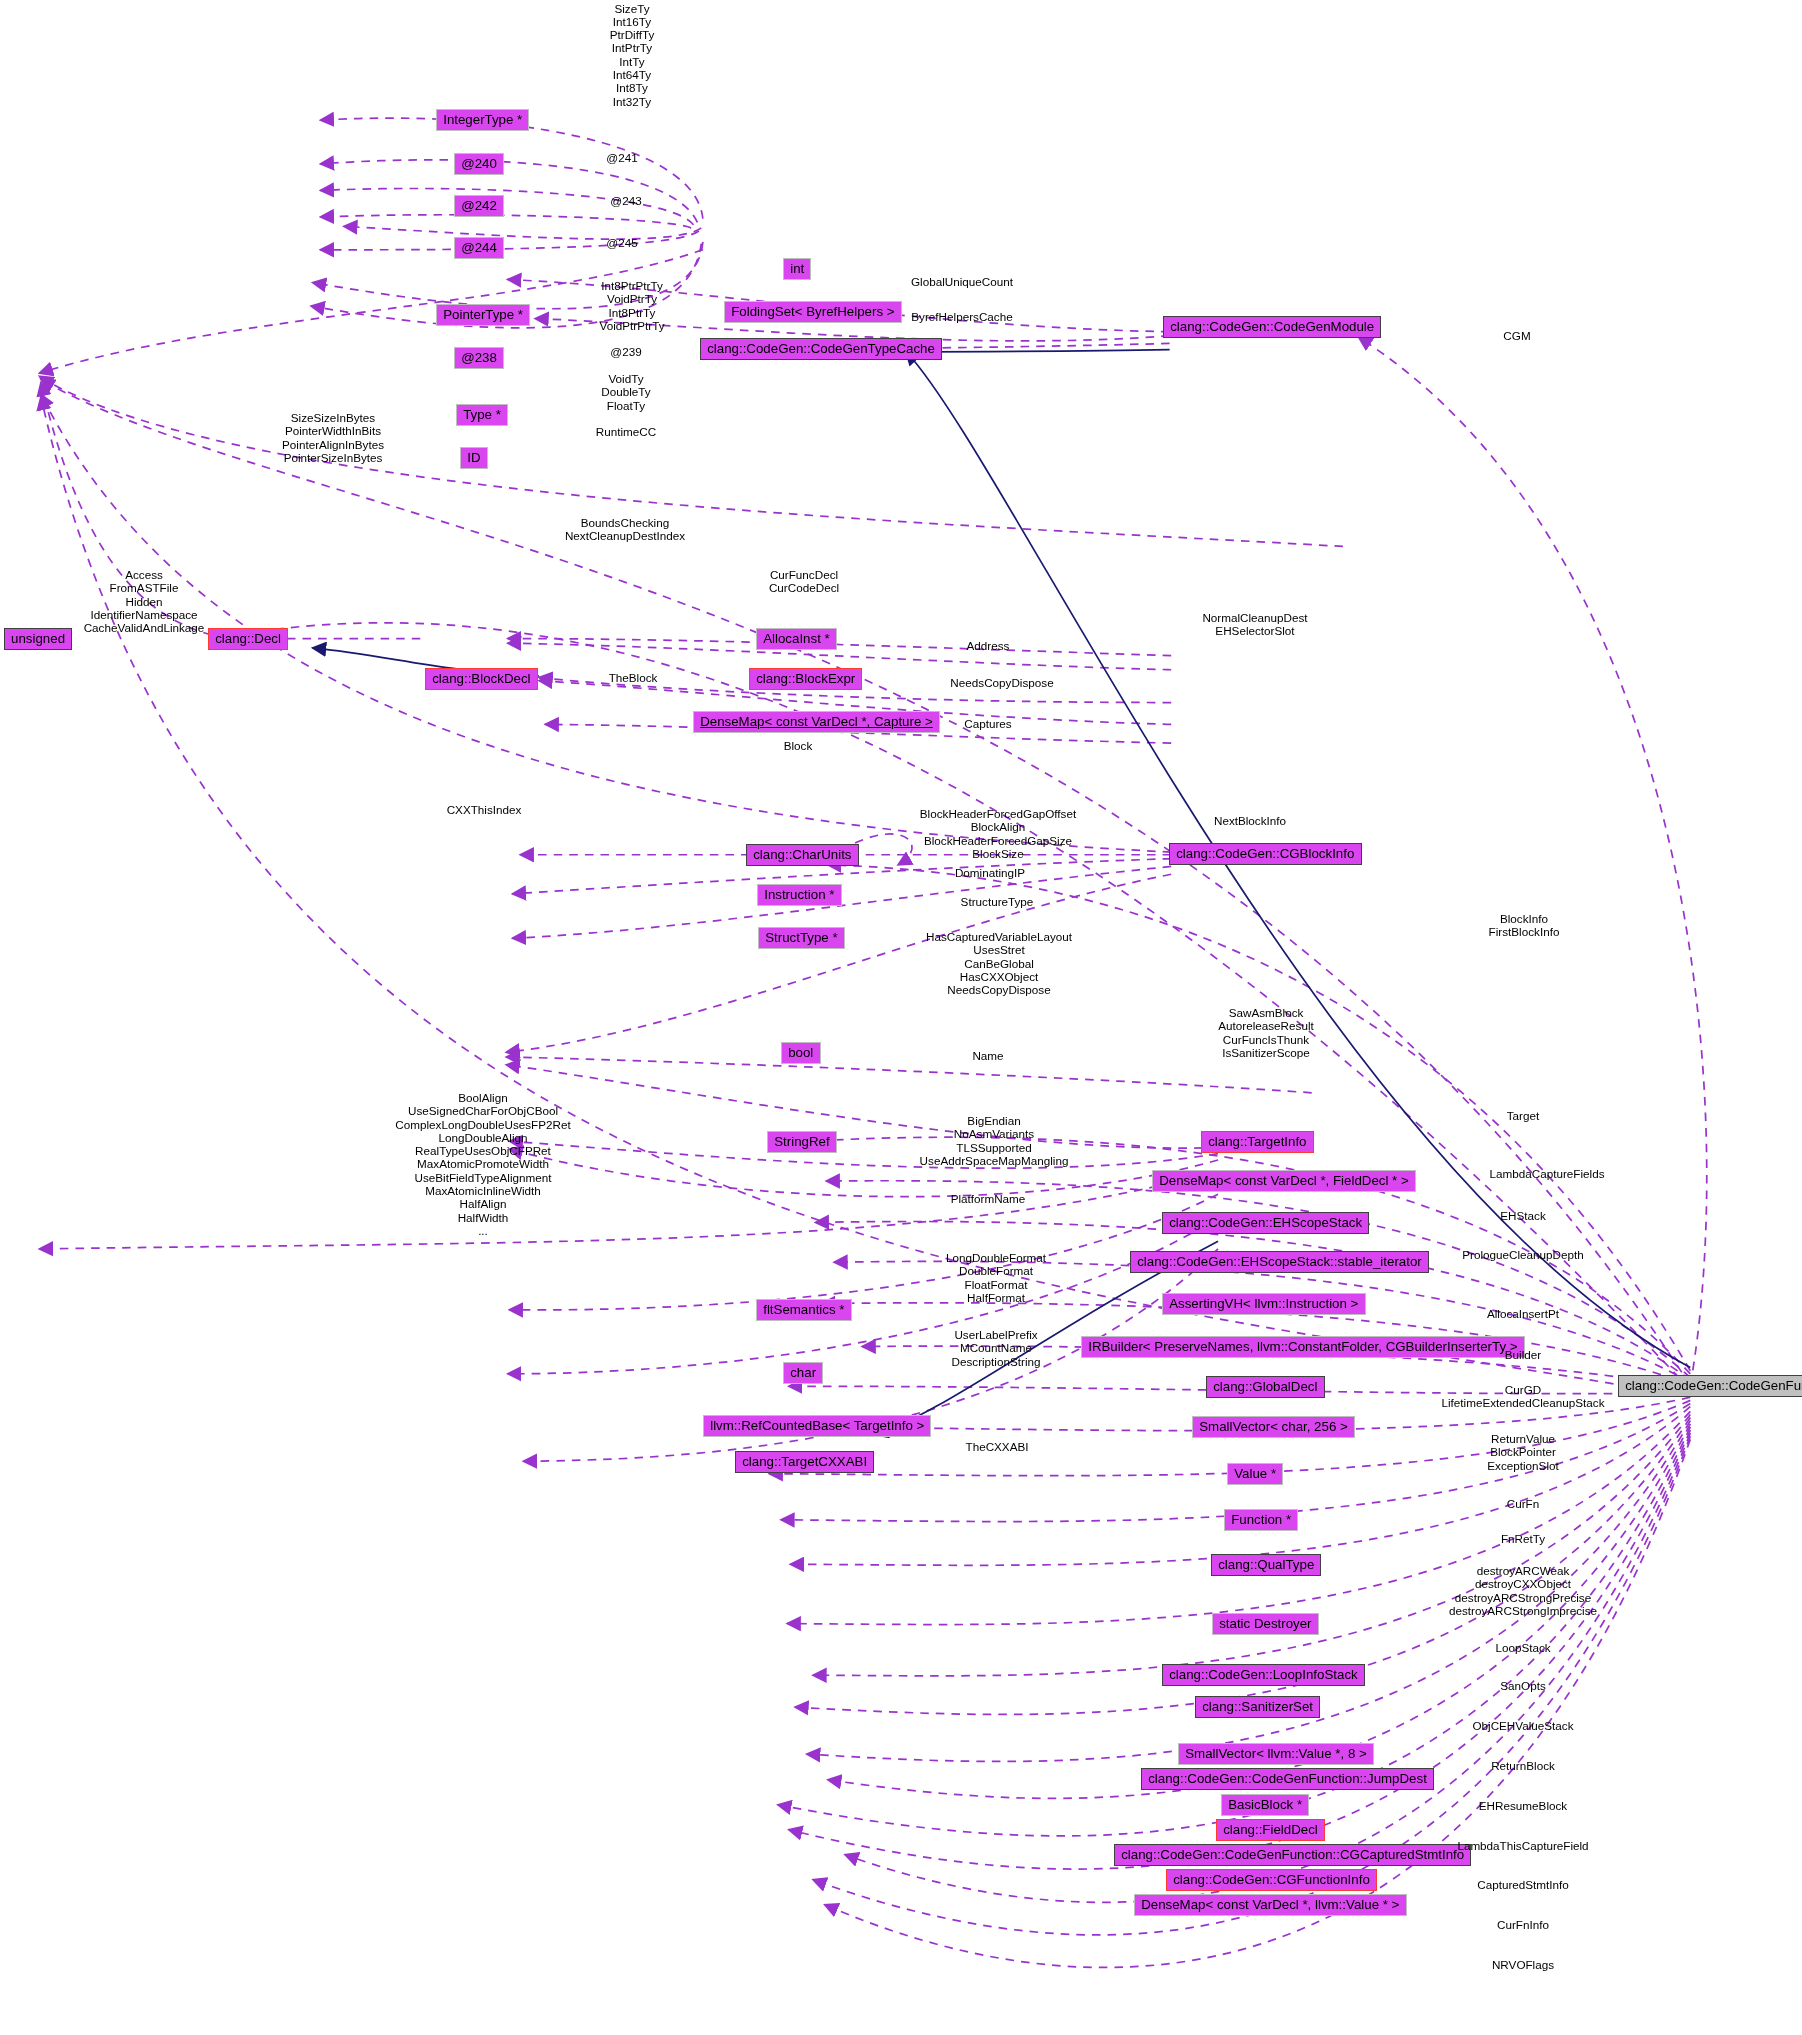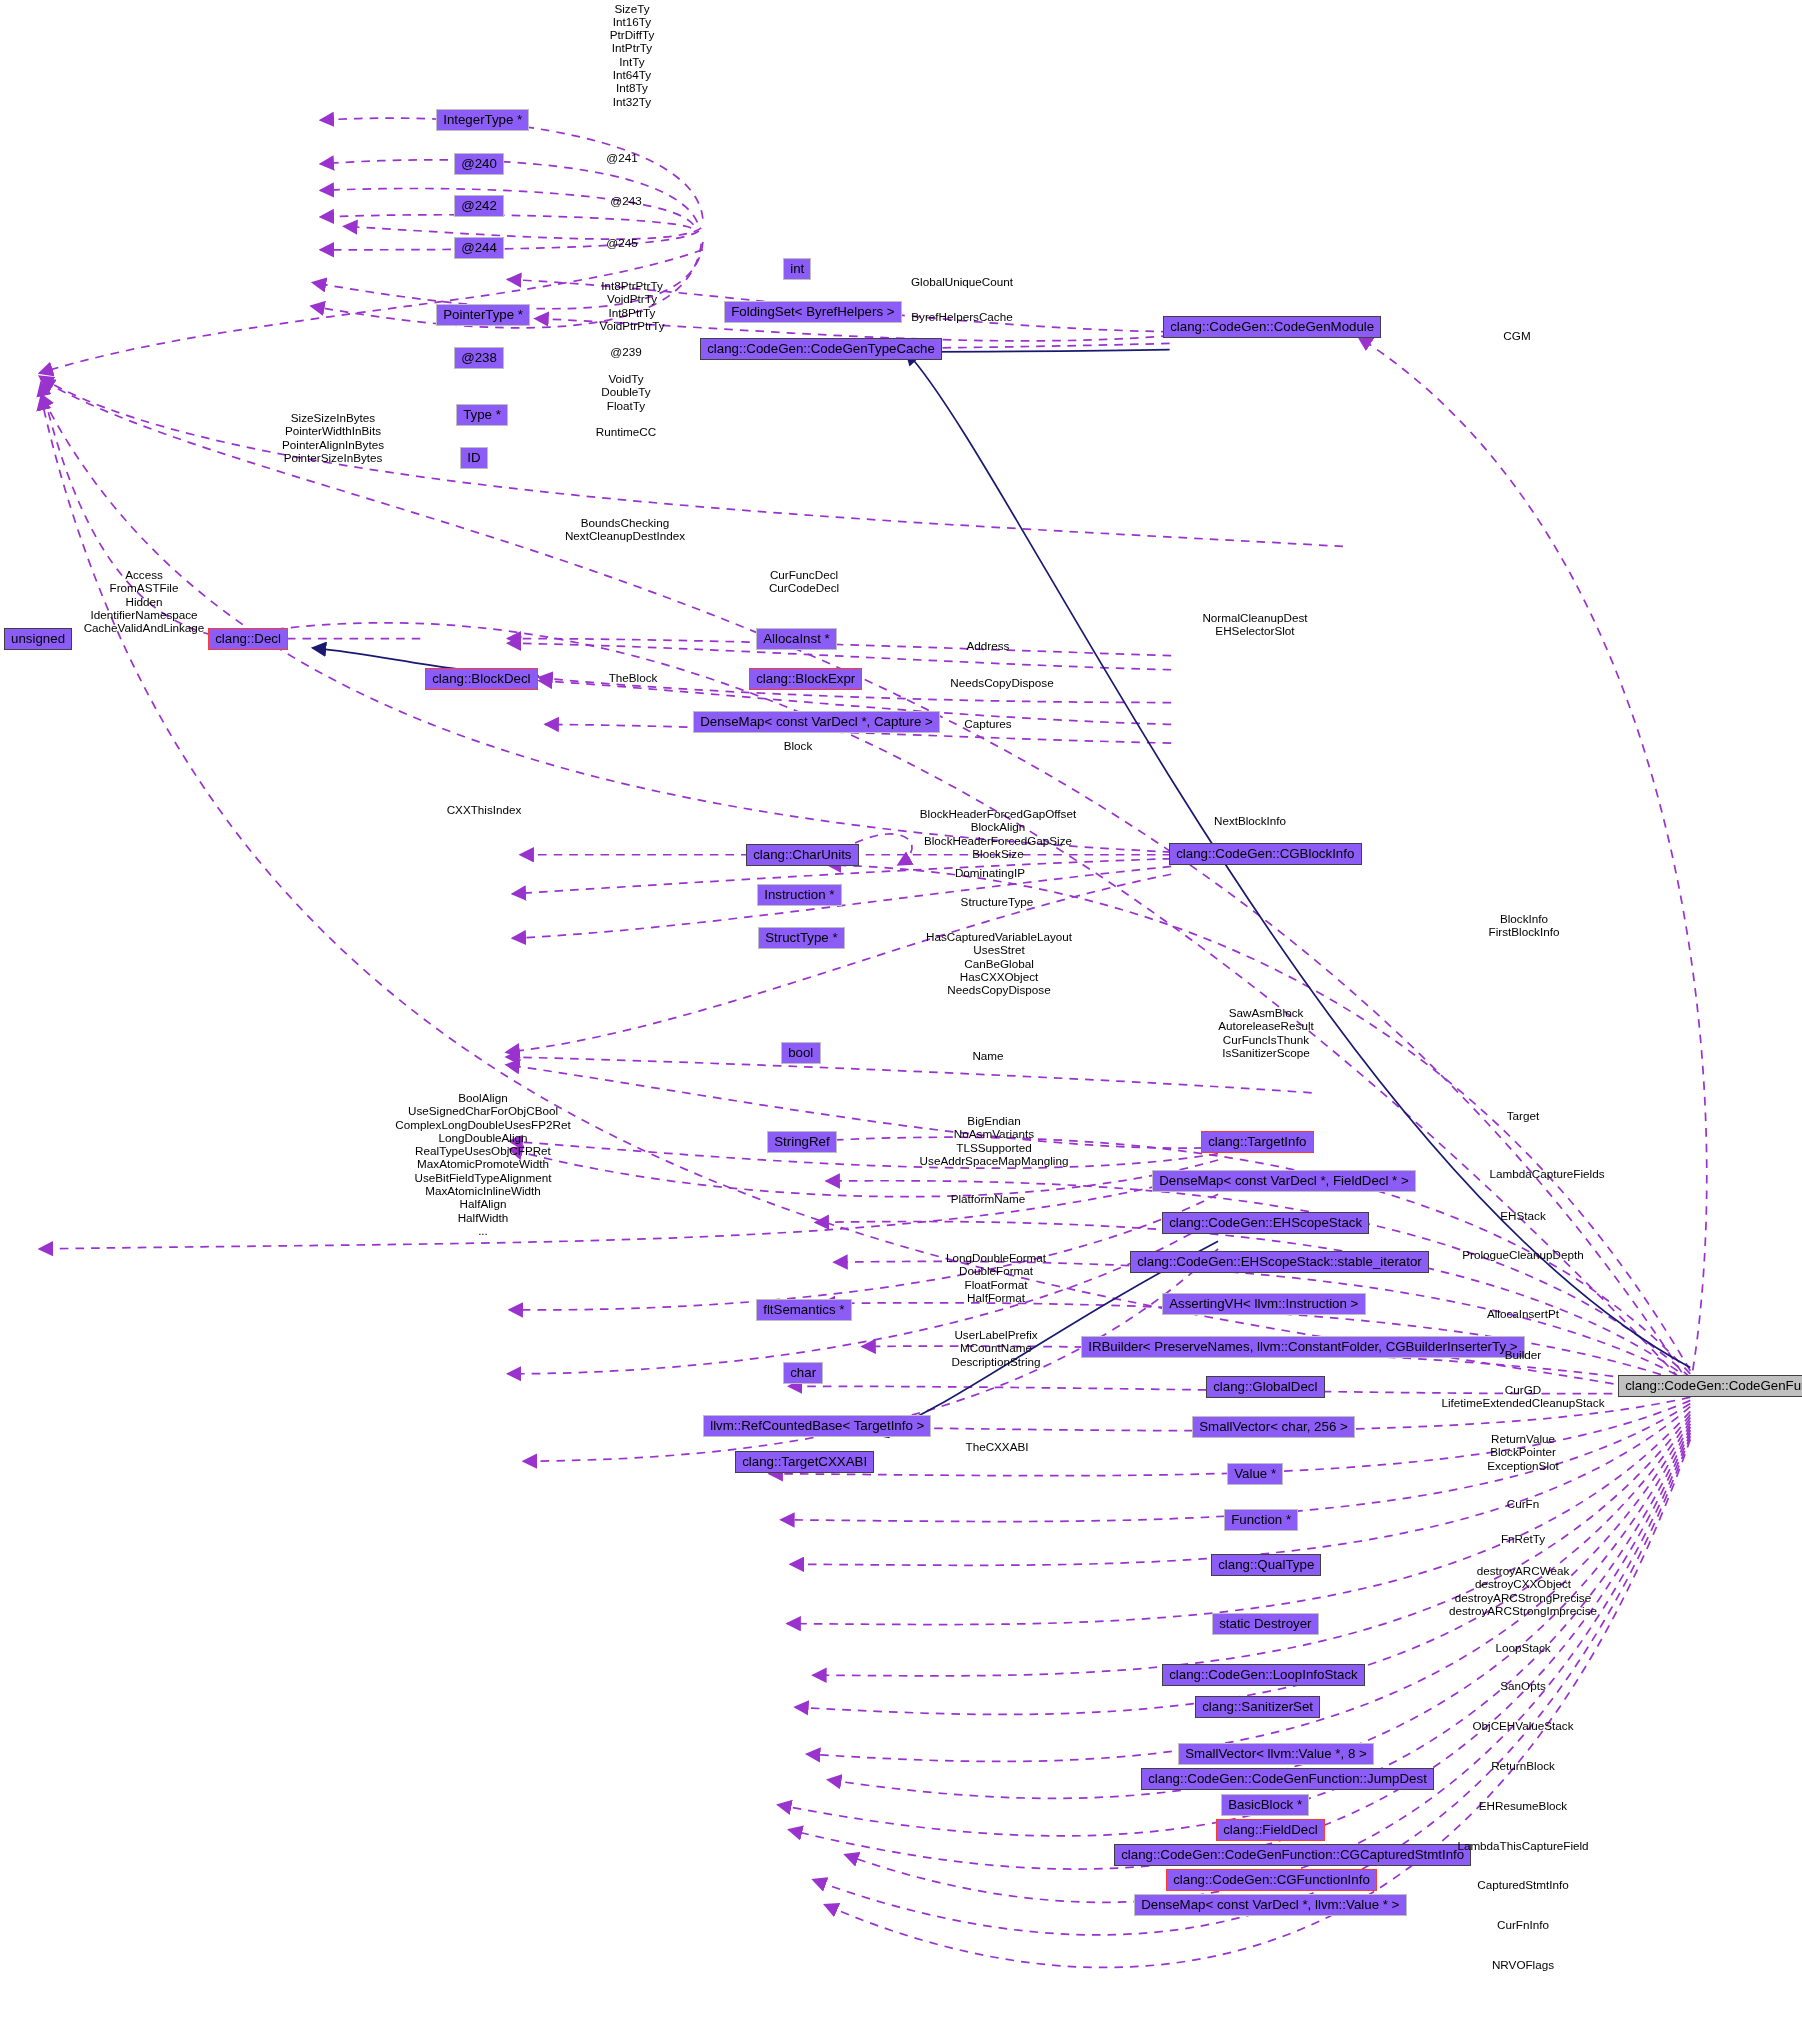--- a/index.html
+++ b/index.html
@@ -9,21 +9,21 @@
     height:2035px;
     background:#ffffff;
     font-family:"Liberation Sans","DejaVu Sans",sans-serif;
     overflow:hidden;
   }
   svg#edges{position:absolute;left:0;top:0;width:1803px;height:2035px;pointer-events:none;}
 
   .node{
     position:absolute;
     box-sizing:border-box;
-    background:#8b5cf6;
+    background:#d946ef;
     display:flex;
     align-items:center;
     justify-content:center;
     white-space:nowrap;
     color:#000000;
     font-size:13.3px;
     line-height:1;
     padding:0 6.2px;
     height:22px;
   }
@@ -226,21 +226,21 @@
   <div class="node rd" style="left:425px;top:668px;">
       <span>clang::BlockDecl</span>
     </div>
 
   <div class="node lt" style="left:756px;top:628px;">
       <span>AllocaInst *</span>
     </div>
   <div class="node rd" style="left:749px;top:668px;">
       <span>clang::BlockExpr</span>
     </div>
-  <div class="node lt" style="left:693px;top:711px;">
+  <div class="node lt" style="left:693px;top:711px;text-decoration:underline;">
       <span>DenseMap&lt; const VarDecl *, Capture &gt;</span>
     </div>
 
   <div class="node dk" style="left:746px;top:844px;">
       <span>clang::CharUnits</span>
     </div>
   <div class="node lt" style="left:757px;top:884px;">
       <span>Instruction *</span>
     </div>
   <div class="node lt" style="left:758px;top:927px;">

